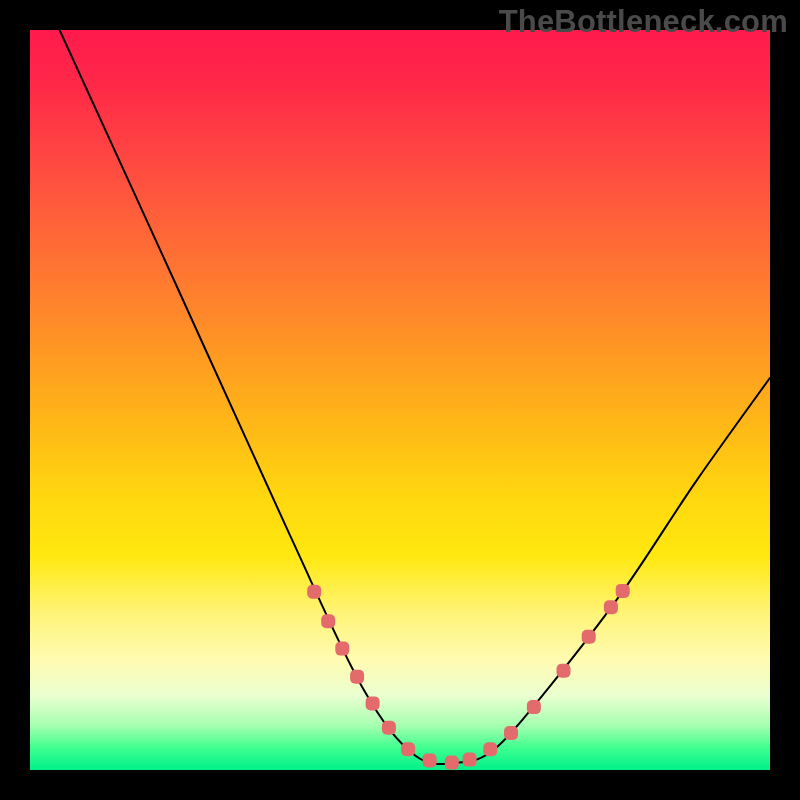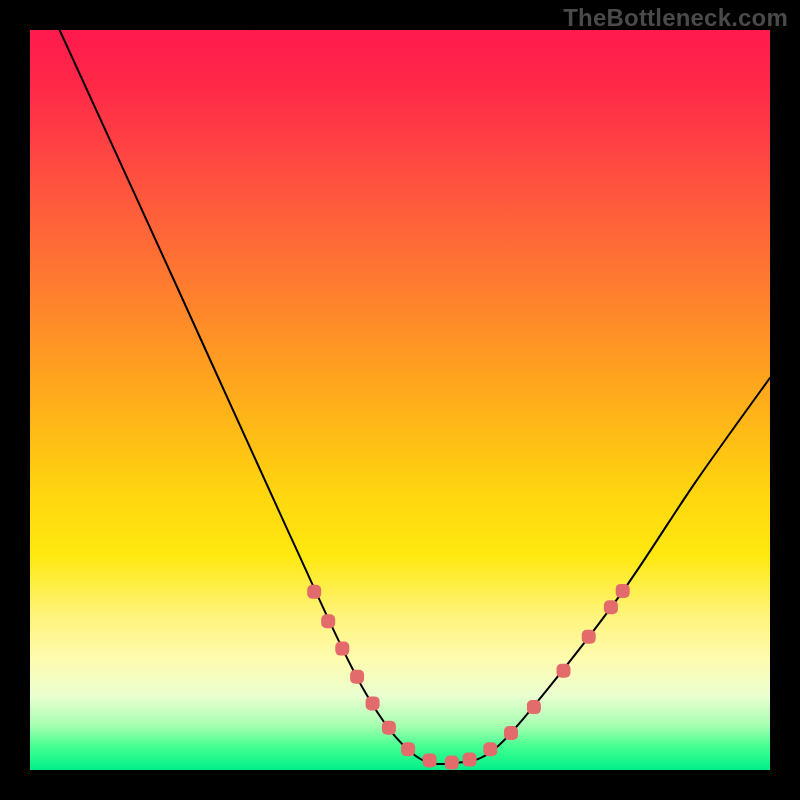--- a/index.html
+++ b/index.html
@@ -15,21 +15,21 @@
     position: relative;
     width: 800px;
     height: 800px;
     background: #000;
   }
   .watermark {
     position: absolute;
     top: 4px;
     right: 12px;
     color: #4a4a4a;
-    font-size: 24px;
+    font-size: 31px;
     font-weight: 600;
     letter-spacing: 0.2px;
     z-index: 5;
   }
   .plot-outer {
     position: absolute;
     left: 30px;
     top: 30px;
     width: 740px;
     height: 740px;

